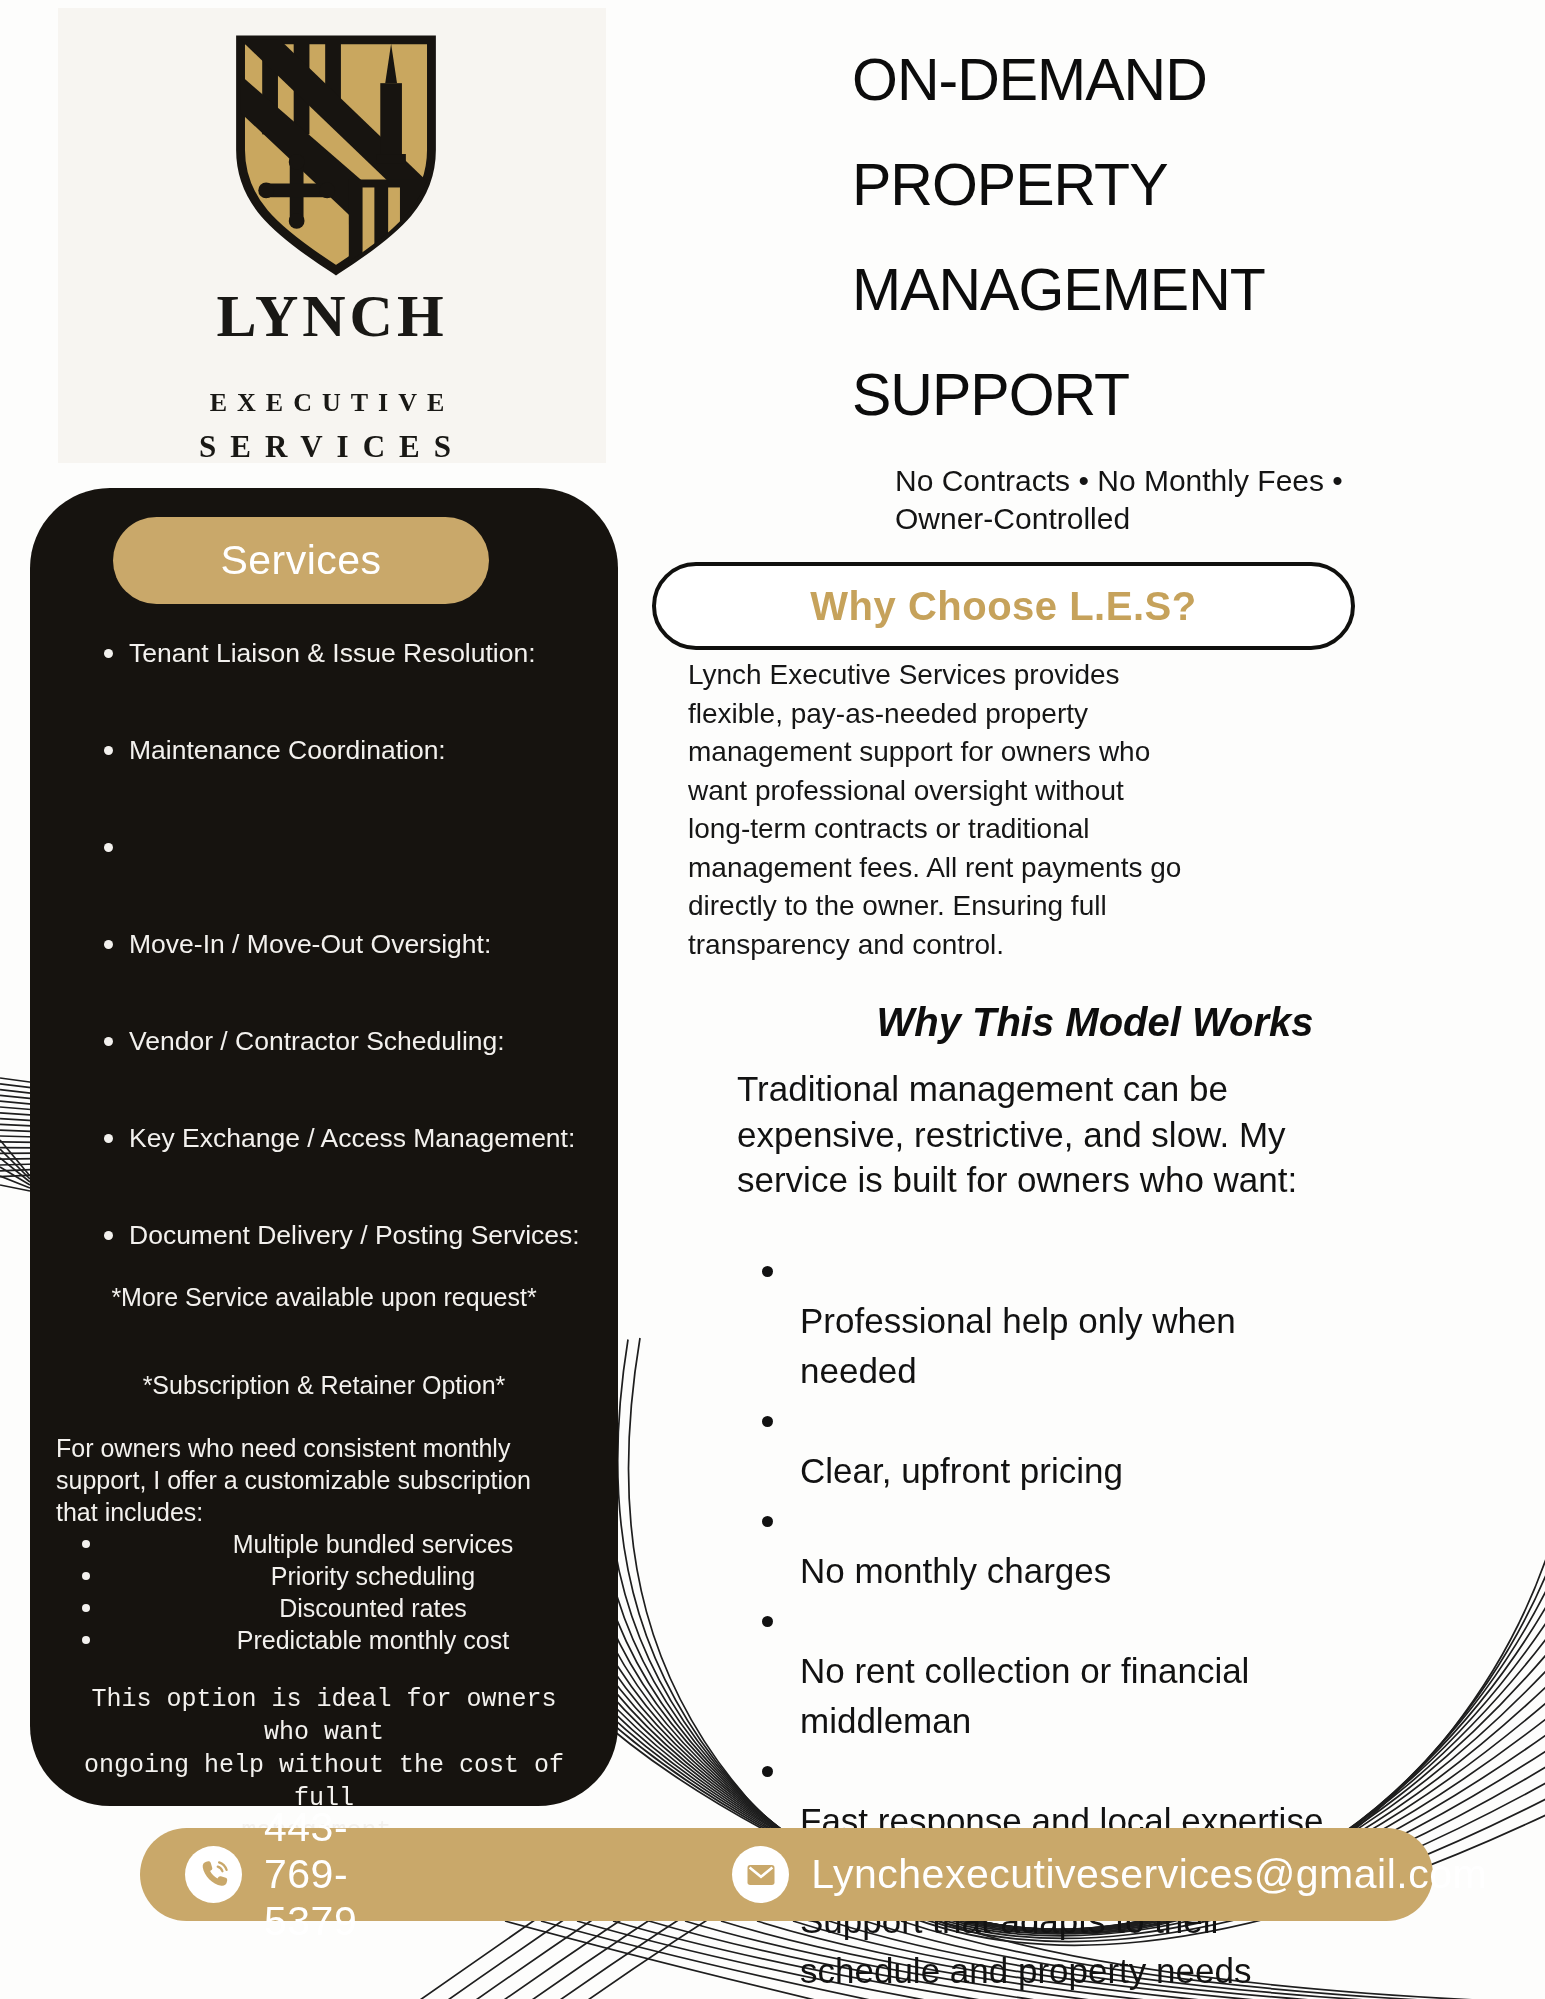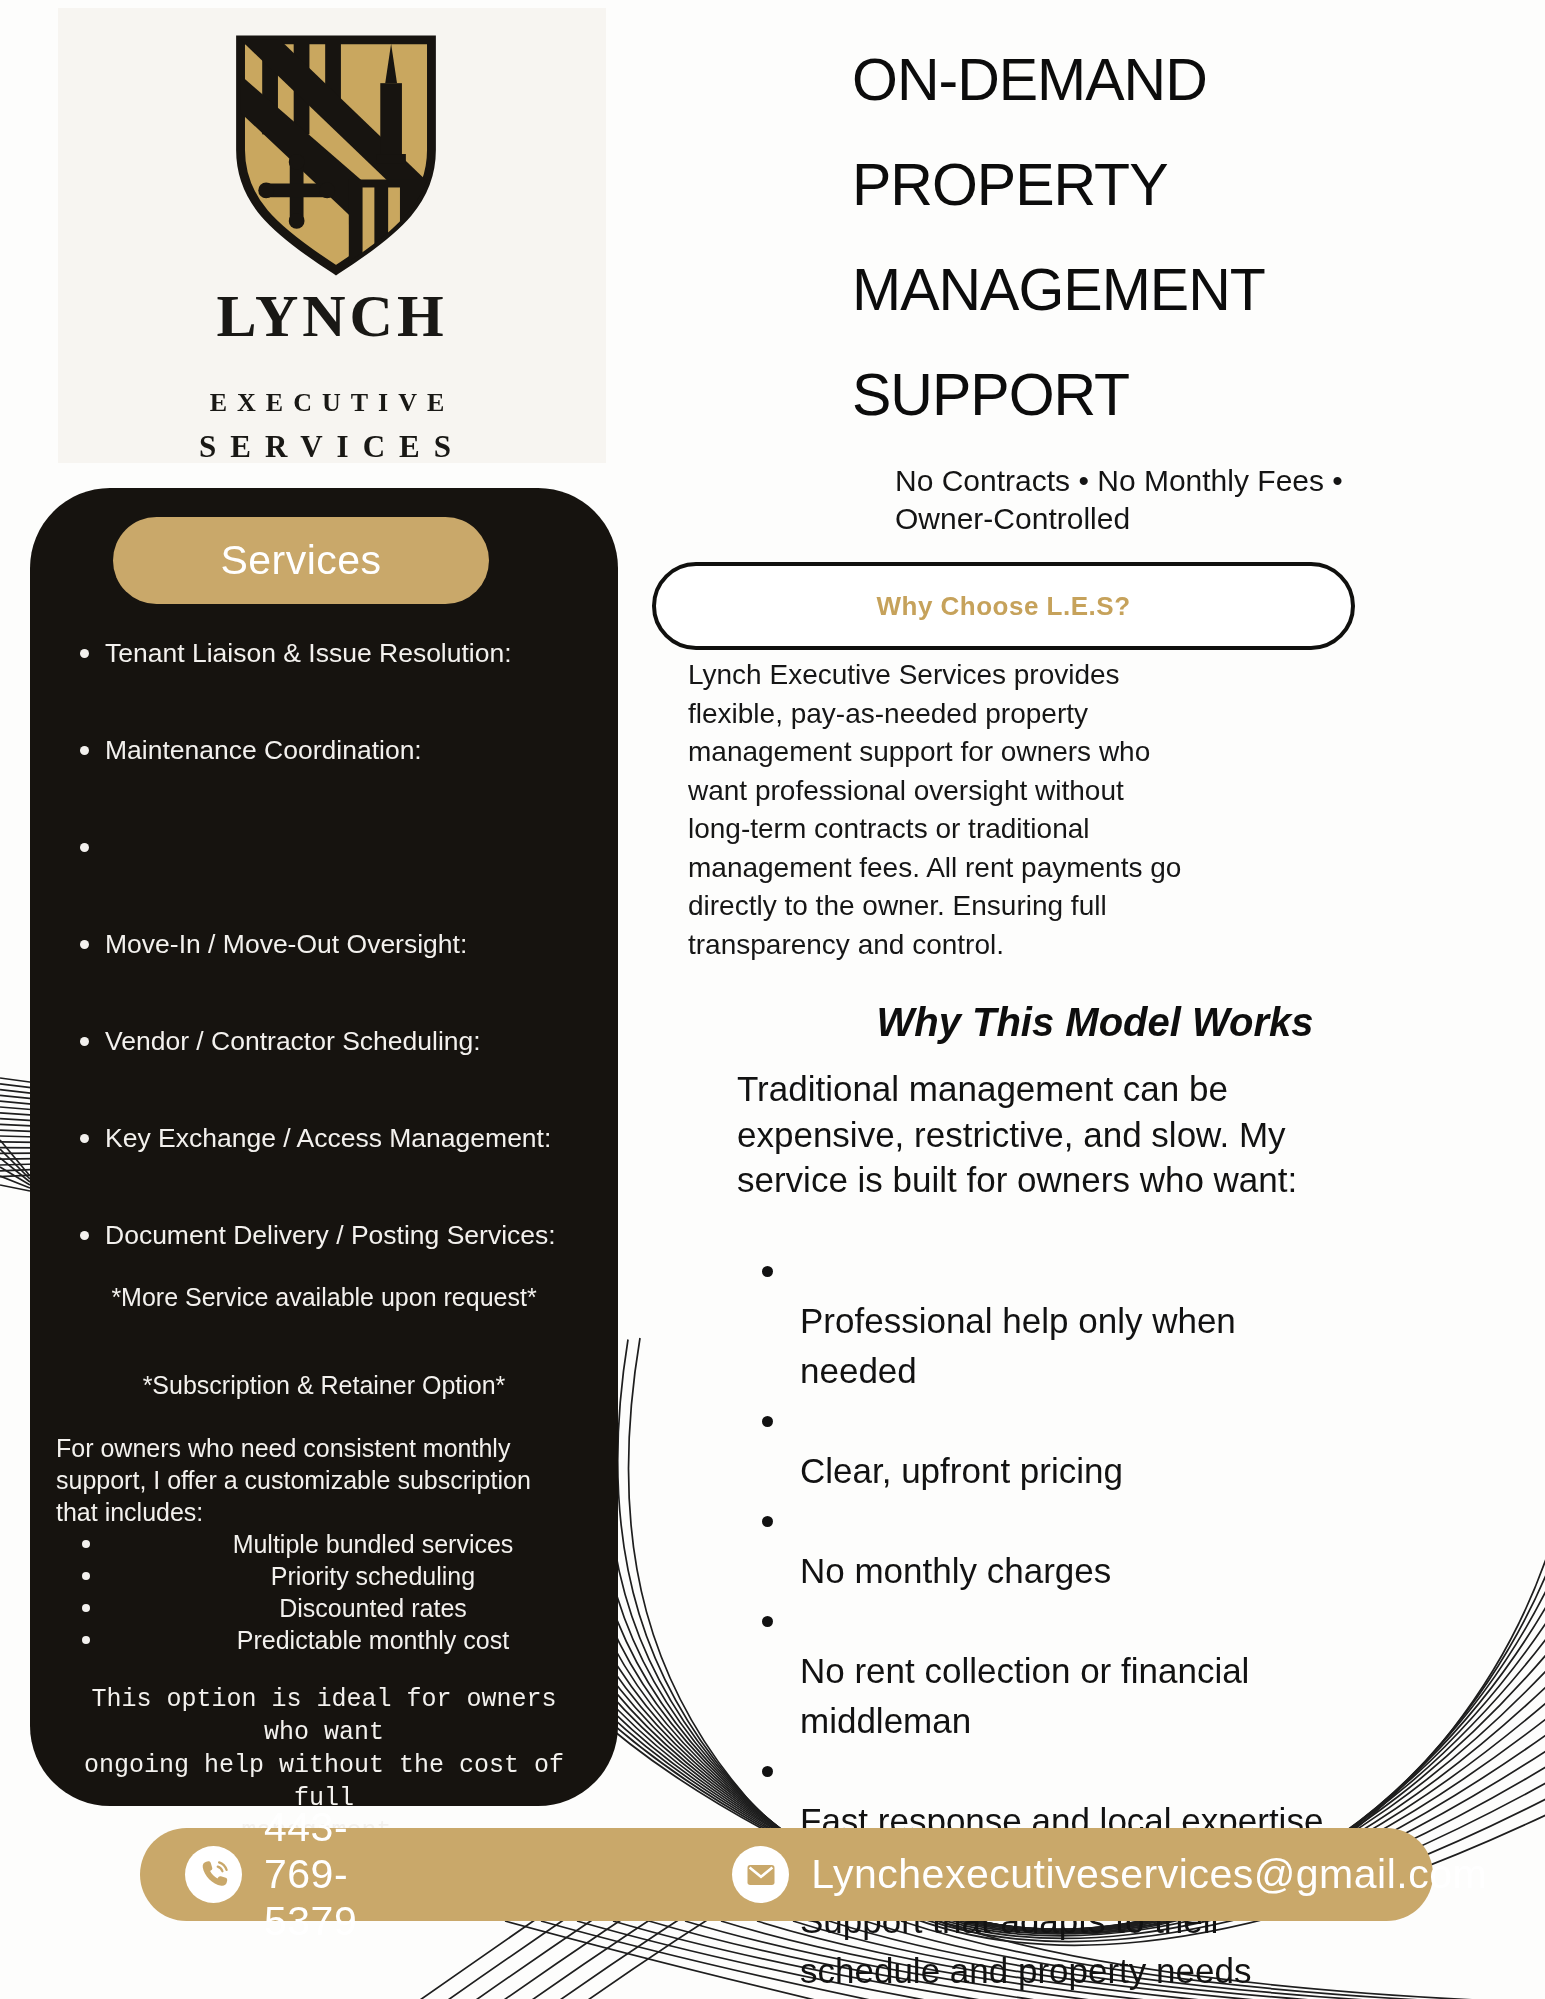--- a/index.html
+++ b/index.html
@@ -25,42 +25,42 @@
   
   .title{position:absolute;left:852px;top:28px;width:690px;z-index:2;
          font-size:59px;line-height:105px;color:#0c0c0c;letter-spacing:-1px;font-weight:400;}
   .tagline{position:absolute;left:895px;top:462px;width:560px;z-index:2;
            font-size:30px;line-height:38px;color:#141414;white-space:pre-line;}
 
   
   .why-pill{position:absolute;left:652px;top:562px;width:695px;height:80px;z-index:2;
             border:4px solid #10100e;border-radius:44px;background:#fff;
             display:flex;align-items:center;justify-content:center;}
-  .why-pill span{font-size:26px;font-weight:bold;color:var(--gold-text);letter-spacing:0.5px;text-align:right;}
+  .why-pill span{font-size:40px;font-weight:bold;color:var(--gold-text);letter-spacing:0.5px;text-align:right;}
   .why-body{position:absolute;left:688px;top:656px;width:660px;z-index:2;margin:0;
             font-size:28px;line-height:38.5px;color:#161616;white-space:pre-line;}
 
   
   .model-h{position:absolute;left:760px;top:1000px;width:670px;z-index:2;margin:0;
            text-align:center;font-size:40px;font-weight:bold;font-style:italic;color:#0e0e0e;}
   .model-intro{position:absolute;left:737px;top:1066px;width:690px;z-index:2;margin:0;
                font-size:35px;line-height:45.5px;color:#121212;white-space:pre-line;}
   .model-list{position:absolute;left:750px;top:1246px;width:700px;z-index:2;margin:0;padding:0;list-style:none;}
   .model-list li{position:relative;padding-left:50px;font-size:35px;line-height:50px;
                  color:#121212;white-space:pre-line;}
   .model-list .dot{position:absolute;left:12px;top:20px;width:11px;height:11px;border-radius:50%;background:#111;}
 
   
   .panel{position:absolute;left:30px;top:488px;width:588px;height:1318px;z-index:2;
          background:var(--panel-black);border-radius:80px;color:#f3f1ee;}
   .svc-pill{position:absolute;left:83px;top:29px;width:376px;height:87px;border-radius:44px;
             background:var(--gold);display:flex;align-items:center;justify-content:center;}
   .svc-pill span{font-size:41px;color:#ffffff;letter-spacing:0.5px;}
   .svc-list{position:absolute;left:0;top:148px;width:100%;margin:0;padding:0;list-style:none;}
-  .svc-list li{position:relative;padding-left:75px;height:97px;font-size:26.5px;line-height:34px;}
+  .svc-list li{position:relative;padding-left:75px;height:97px;font-size:26.5px;line-height:34px;margin-left:24px;}
   .svc-list .dot{position:absolute;left:50px;top:13px;width:9px;height:9px;border-radius:50%;background:#f3f1ee;}
   .note{position:absolute;left:24px;width:540px;text-align:center;font-size:25px;color:#f3f1ee;}
   .more-note{top:795px;}
   .retainer-heading{top:883px;}
   .retainer-intro{position:absolute;left:26px;top:944px;width:545px;font-size:25px;
                   line-height:32px;color:#f3f1ee;white-space:pre-line;text-align:left;}
   .sub-list{position:absolute;left:0;top:1040px;width:100%;margin:0;padding:0;list-style:none;}
   .sub-list li{position:relative;padding-left:98px;font-size:25px;line-height:32px;color:#f3f1ee;text-align:center;}
   .sub-list .dot{position:absolute;left:52px;top:12px;width:8px;height:8px;border-radius:50%;background:#f3f1ee;}
   .retainer-note{top:1195px;left:44px;width:500px;line-height:33px;white-space:pre-line;font-family:Liberation Mono, monospace;}

